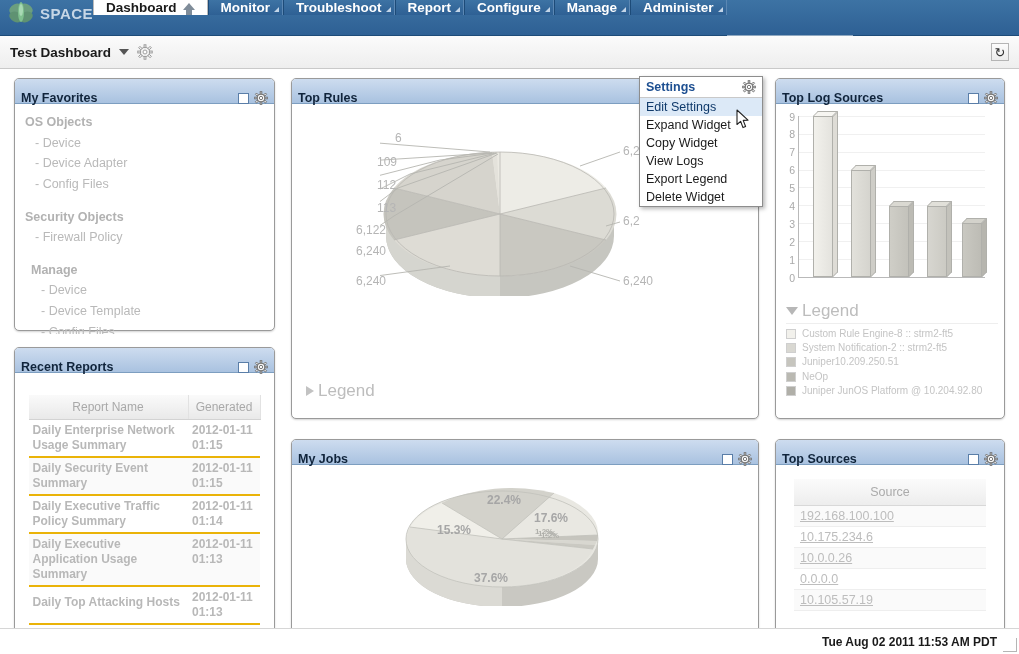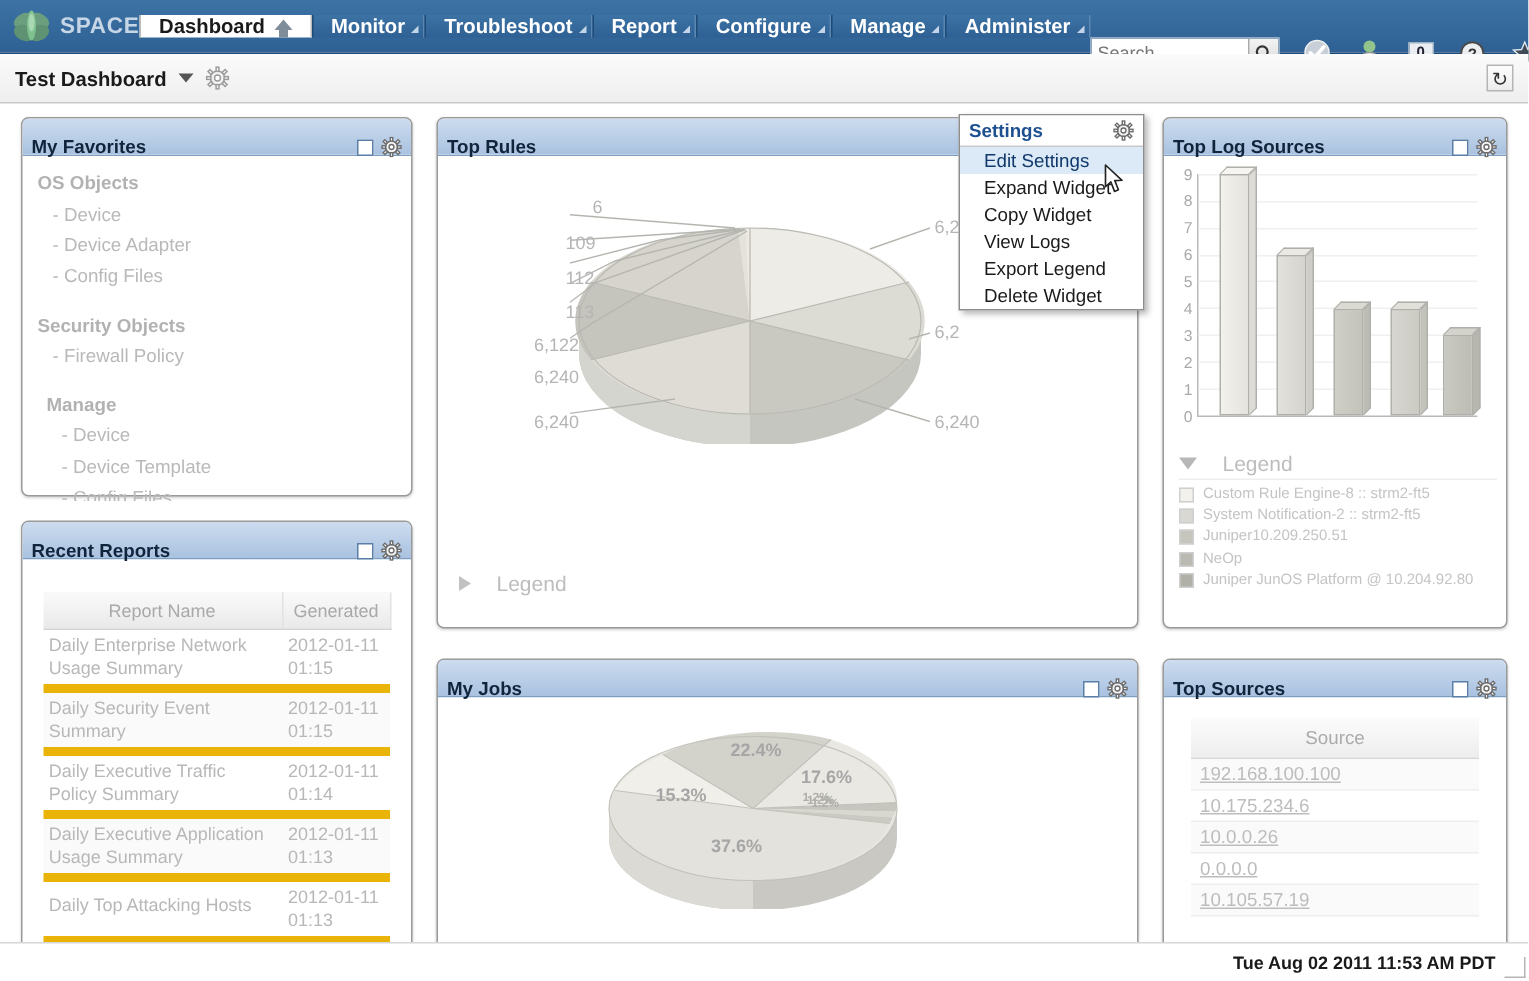--- a/index.html
+++ b/index.html
@@ -10,21 +10,21 @@
     overflow: hidden;
   }
   #app { position: relative; width: 1019px; height: 654px; background: #fff; }
 
   
   .topnav {
     position: absolute; left: 0; top: 0; width: 1019px; height: 36px;
     background: #336699;
     background: linear-gradient(to bottom, #3d73a4 0%, #2e6094 100%);
     border-bottom: 1px solid #1d4b78;
-    display: flex; align-items: center;
+    display: flex; align-items: flex-start;
   }
   .logo-box {
     width: 110px; display: flex; align-items: center; gap: 6px;
     padding-left: 8px;
   }
   .logo-leaf { width: 26px; height: 26px; position: relative; flex: none; }
   .logo-text {
     color: #c6d6e6; font-weight: bold; font-size: 15px; letter-spacing: .5px;
   }
   .tabs { display: flex; align-items: stretch; }
@@ -137,40 +137,40 @@
   .fav .gap { height: 12px; }
 
   
   .rtable { width: 232px; margin: 22px auto 0; border-collapse: collapse;
             font-size: 12px; color: #b8b8b8; }
   .rtable th {
     background: linear-gradient(to bottom,#fafafa,#e9e9e9);
     border-bottom: 1px solid #d3d3d3; border-right: 1px solid #e2e2e2;
     font-weight: normal; color: #a9a9a9; padding: 5px 4px; text-align: center;
   }
-  .rtable td { padding: 3px 4px; border-bottom: 6px solid #eab308;
-               vertical-align: top; line-height: 1.25; }
+  .rtable td { padding: 3px 4px; border-bottom: 2px solid #eab308;
+               vertical-align: top; line-height: 1.25; font-weight: bold; }
   .rtable tr:nth-child(even) td { background: #fafafa; }
   .rtable td.gen { width: 72px; }
 
   
   .stable { width: 192px; margin: 14px auto 0; border-collapse: collapse;
             font-size: 12.5px; }
   .stable th {
     background: linear-gradient(to bottom,#fbfbfb,#ededed);
     border-bottom: 1px solid #d8d8d8;
     font-weight: normal; color: #ababab; padding: 6px 4px; text-align: center;
   }
   .stable td { padding: 3px 6px; border-bottom: 1px solid #eee; }
   .stable tr:nth-child(odd) td { background: #fafafa; }
   .stable a { color: #bdbdbd; text-decoration: underline; font-size: 12.5px; }
 
   
-  .legend-row { display: flex; align-items: center; gap: 17px; color: #bdbdbd;
-                font-size: 14px; }
+  .legend-row { display: flex; align-items: center; gap: 4px; color: #bdbdbd;
+                font-size: 17px; }
   .legend-row.dark { color: #3a3a3a; }
   .tri-right { width:0;height:0;border-top:5px solid transparent;
                border-bottom:5px solid transparent;border-left:8px solid #c2c2c2; }
   .legend-row.dark .tri-right { border-left-color:#12365f; }
   .tri-down { width:0;height:0;border-left:6px solid transparent;
               border-right:6px solid transparent;border-top:8px solid #b7b7b7; }
   .legend-list { margin-top: 3px; font-size: 10px; color: #c4c4c4;
                  line-height: 1.42; }
   .legend-list div { display:flex; align-items:center; gap:6px; }
   .sw { width: 10px; height: 10px; border: 1px solid #cfcfcf; flex: none; }
@@ -206,21 +206,21 @@
     border: 1px solid #8d8d8d; box-shadow: 2px 2px 4px rgba(0,0,0,.28);
     width: 124px;
   }
   .menu-head {
     display:flex; align-items:center; padding: 3px 6px;
     font-weight: bold; color:#1d4f91; font-size: 12.5px;
     border-bottom: 1px solid #c9c9c9;
     background: #fff;
   }
   .menu-head .gear { margin-left:auto; }
-  .menu-item { padding: 2px 16px; font-size: 12.5px; color: #1a1a1a; cursor: pointer; }
+  .menu-item { padding: 2px 6px; font-size: 12.5px; color: #1a1a1a; cursor: pointer; }
   .menu-item.hl { background: #dce9f7; color:#103a6b; }
 
   .cursor { position:absolute; z-index:95; width:14px; height:20px; }
 
   
   .footer {
     position: absolute; left: 0; bottom: 0; width: 1019px; height: 26px;
     border-top: 1px solid #d6d6d6; background: #fff;
     display:flex; align-items:center; justify-content:flex-end;
     padding-right: 22px; font-size: 12px; color: #1a1a1a; font-weight: bold;
@@ -665,21 +665,21 @@
             <line x1="100" y1="58" x2="8" y2="46" stroke="#c2c1bb" stroke-width=".8"></line>
             <line x1="100" y1="58" x2="196" y2="54" stroke="#c2c1bb" stroke-width=".8"></line>
             <line x1="100" y1="58" x2="191" y2="68" stroke="#c2c1bb" stroke-width=".8"></line>
           </svg>
         </div>
 
         <div>
           <span class="pct" style="left:195px; top:28px;">22.4%</span>
           <span class="pct" style="left:242px; top:46px;text-align:center;">17.6%</span>
           <span class="pct" style="left:145px; top:58px;">15.3%</span>
-          <span class="pct" style="left:182px; top:92px;">37.6%</span>
+          <span class="pct" style="left:182px; top:106px;">37.6%</span>
           <span class="pct small" style="left:243px; top:62px;">1.2%</span>
           <span class="pct small" style="left:246px; top:64px;">1.2%</span>
           <span class="pct small" style="left:249px; top:66px;">1.2%</span>
         </div>
 
         <div class="legend-row dark" style="position:absolute; left:18px; top:185px;">
           <span class="tri-right"></span>
           <span>Legend</span>
         </div>
       </div>

